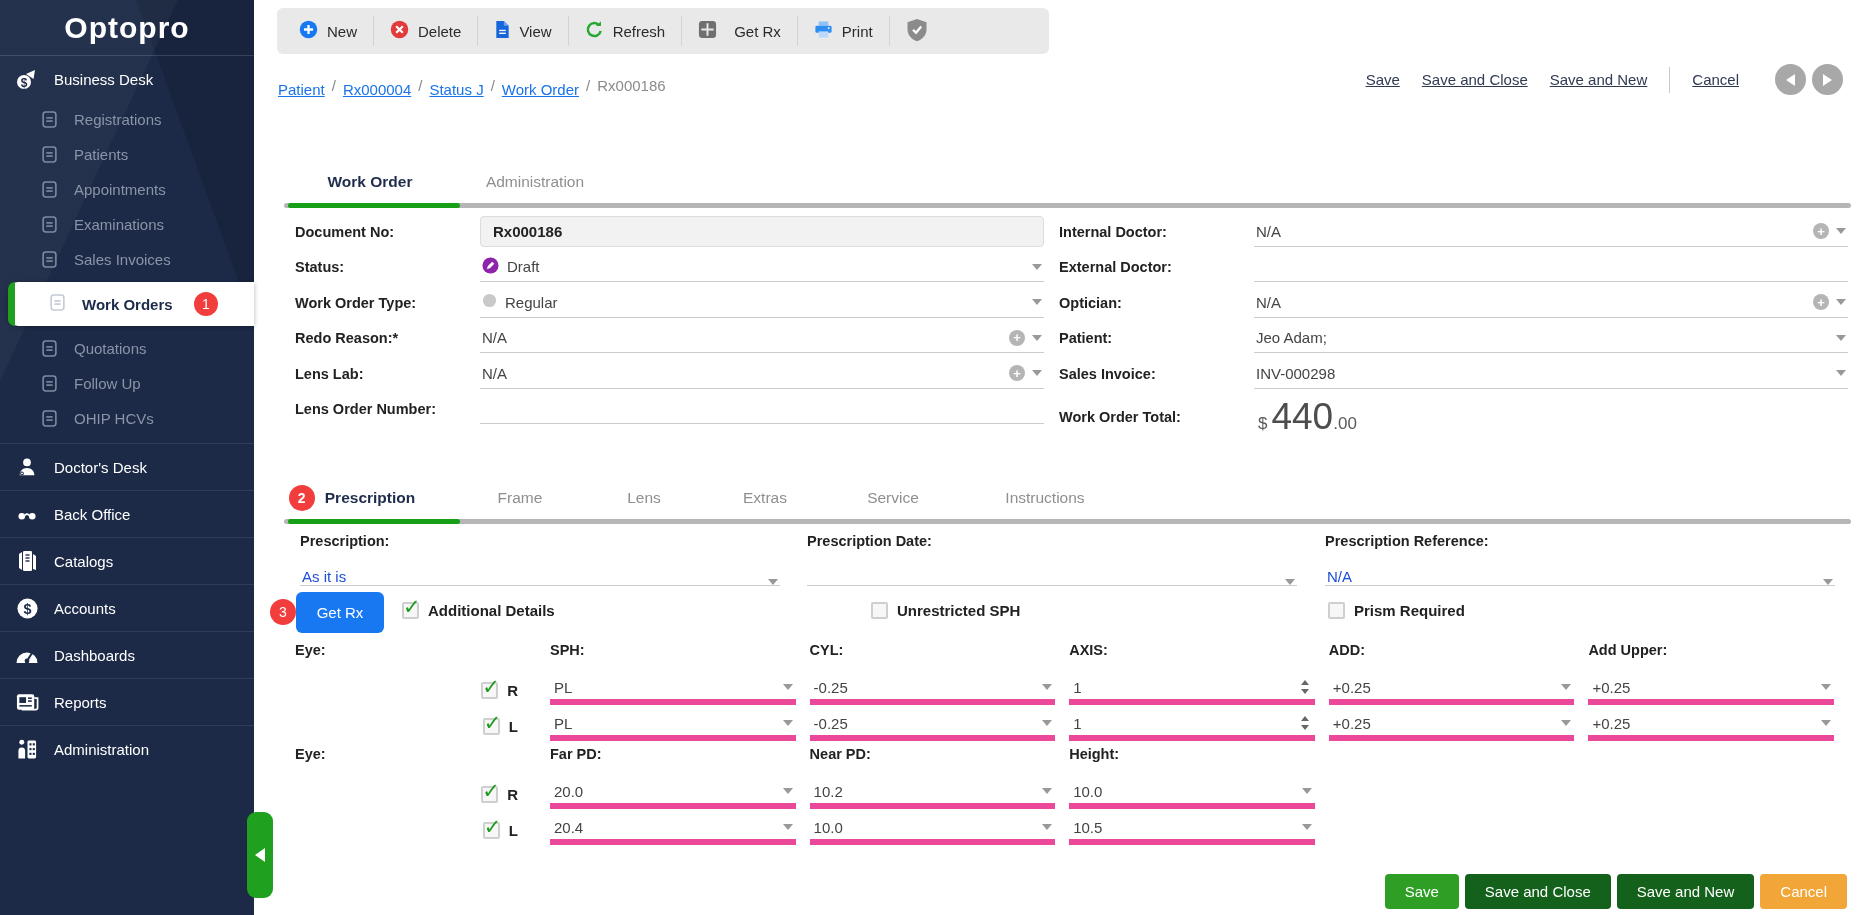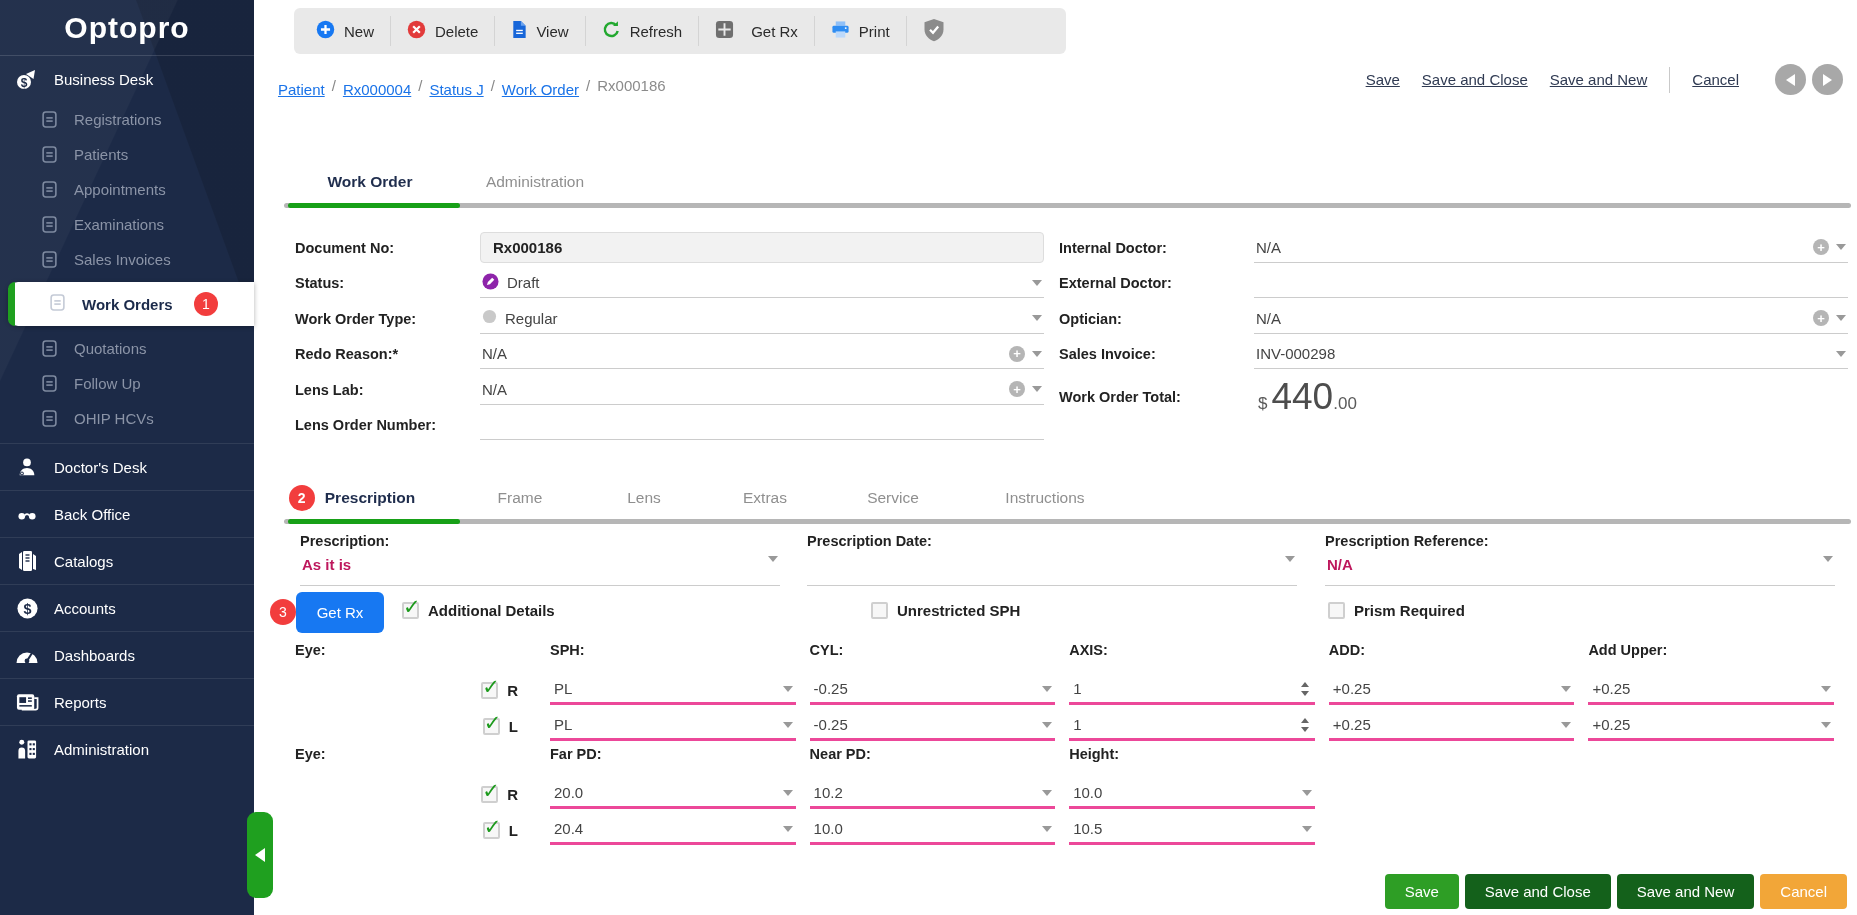--- a/index.html
+++ b/index.html
@@ -36,21 +36,21 @@
   
   .collapse-tab { position: absolute; left: 247px; top: 812px; width: 26px; height: 86px;
     background: #1fa01f; border-radius: 9px; z-index: 3; display: flex; align-items: center;
     justify-content: center; cursor: pointer; }
   .collapse-tab .tri { width: 0; height: 0; border-top: 7px solid transparent;
     border-bottom: 7px solid transparent; border-right: 10px solid #fff; }
 
   
   .main { flex: 1; position: relative; background: #fff; }
 
-  .toolbar { position: absolute; left: 40px; top: 8px; width: 772px; height: 46px; background: #e9e9e9;
+  .toolbar { position: absolute; left: 23px; top: 8px; width: 772px; height: 46px; background: #e9e9e9;
     border-radius: 6px; display: flex; align-items: center; padding: 0 6px; }
   .tb-item { display: flex; align-items: center; gap: 9px; padding: 0 16px; height: 100%;
     font-size: 15px; color: #2b2b2b; cursor: pointer; }
   .tb-sep { width: 1px; height: 30px; background: #d4d4d4; flex: none; }
 
   .breadcrumb { position: absolute; left: 24px; top: 72px; font-size: 15px; color: #8b8b8b;
     display: flex; align-items: center; gap: 7px; }
   .breadcrumb a { color: #1a73e8; text-decoration: underline; cursor: pointer; margin-top: 9px; }
   .crumb-sep { color: #888; }
 
@@ -73,21 +73,21 @@
   .sub-tabs-bar { top: 484px; }
   .tab-row { display: flex; align-items: center; height: 28px; }
   .tab { text-align: center; font-size: 15.5px; color: #8f8f8f; cursor: pointer; display: flex;
     align-items: center; justify-content: center; }
   .tab.active { color: #1f2d4d; font-weight: bold; }
   .tab-track { margin-top: 7px; height: 5px; background: #b6b6b6; border-radius: 4px; position: relative; }
   .tab-track .seg { position: absolute; left: 4px; top: 0; height: 5px; width: 172px; background: #17a017; border-radius: 4px; }
   .tab-badge { width: 26px; height: 26px; margin-right: 10px; margin-left: -36px; }
 
   
-  .form { position: absolute; left: 41px; right: 9px; top: 230px; display: flex; }
+  .form { position: absolute; left: 41px; right: 9px; top: 214px; display: flex; }
   .fcol-left { width: 749px; flex: none; }
   .fcol-right { flex: 1; margin-left: 15px; }
   .frow { display: flex; align-items: center; height: 35.5px; }
   .frow.total-row { height: 50px; }
   .flabel { width: 185px; flex: none; font-size: 14.5px; font-weight: bold; color: #222; }
   .fcol-right .flabel { width: 195px; }
   .ffield { flex: 1; height: 30px; border-bottom: 1px solid #cccccc; display: flex; align-items: center;
     gap: 8px; position: relative; font-size: 15px; color: #444; padding-left: 2px; cursor: pointer; }
   .ffield .right-icons { position: absolute; right: 2px; display: flex; align-items: center; gap: 7px; }
   .input-box { flex: 1; height: 31px; background: #f2f2f2; border: 1px solid #ddd; border-radius: 4px;
@@ -101,22 +101,22 @@
   .total-val .amt { font-size: 37px; font-weight: normal; color: #4d4d4d; }
   .total-val .cents { font-size: 17px; }
 
   
   .presc-row { position: absolute; left: 46px; top: 533px; display: flex; }
   .presc-block { display: flex; flex-direction: column; }
   .pb1 { width: 480px; margin-right: 27px; }
   .pb2 { width: 490px; margin-right: 28px; }
   .pb3 { width: 510px; }
   .plabel { font-size: 14.5px; font-weight: bold; color: #222; margin-bottom: 7px; }
-  .pfield { height: 30px; border-bottom: 1px solid #ccc; display: flex; align-items: flex-start;
-    font-size: 15px; color: #be185d; position: relative; padding-left: 2px; cursor: pointer; font-weight: bold; }
+  .pfield { height: 30px; border-bottom: 1px solid #ccc; display: flex; align-items: flex-end;
+    font-size: 15px; color: #1d4ed8; position: relative; padding-left: 2px; cursor: pointer; }
   .pfield .caret { position: absolute; right: 2px; }
 
   
   .chk-row { position: absolute; left: 42px; top: 592px; right: 20px; height: 42px; }
   .getrx-btn { position: absolute; left: 0; top: 0; width: 88px; height: 41px; background: #1778f2;
     color: #fff; border: none; border-radius: 6px; font-size: 15px; font-family: inherit; cursor: pointer; }
   .getrx-badge { position: absolute; left: -26px; top: 7px; width: 26px; height: 26px; }
   .cb { width: 17px; height: 17px; border: 2px solid #cfcfcf; background: #f7f7f7; border-radius: 2px;
     position: relative; flex: none; cursor: pointer; }
   .cb.checked::after { content: "\2713"; position: absolute; left: -1px; top: -9px; font-size: 21px;
@@ -129,21 +129,21 @@
 
   
   .grid { position: absolute; left: 41px; right: 9px; display: grid;
     grid-template-columns: 255px repeat(5, 1fr); }
   .rx-grid { top: 636px; grid-auto-rows: 36px; }
   .pd-grid { top: 740px; grid-auto-rows: 36px; }
   .ghead { height: 28px; display: flex; align-items: flex-end; padding-bottom: 6px; font-size: 14.5px;
     font-weight: bold; color: #222; }
   .eye-cell { display: flex; align-items: center; justify-content: flex-end; padding-right: 32px; gap: 9px;
     font-size: 15px; font-weight: bold; color: #222; }
-  .ucell { border-bottom: 3px solid #ec4899; height: 30px; margin-right: 14px; margin-top: 3px;
+  .ucell { border-bottom: 6px solid #ec4899; height: 30px; margin-right: 14px; margin-top: 3px;
     display: flex; align-items: center; padding-left: 4px; position: relative; font-size: 15px;
     color: #444; cursor: pointer; }
   .ucell .caret { position: absolute; right: 3px; }
   .spin { position: absolute; right: 6px; display: flex; flex-direction: column; gap: 4px; }
   .spin .up { width:0; height:0; border-left:4px solid transparent; border-right:4px solid transparent; border-bottom:5px solid #666; }
   .spin .dn { width:0; height:0; border-left:4px solid transparent; border-right:4px solid transparent; border-top:5px solid #666; }
 
   
   .footer-row { position: absolute; right: 10px; bottom: 6px; display: flex; gap: 6px; }
   .f-btn { height: 35px; padding: 0 20px; border: none; border-radius: 4px; color: #fff;
@@ -531,20 +531,29 @@
           <div class="ffield">
             <span></span>
           </div>
         </div>
         <div class="frow">
           <span class="flabel">Optician:</span>
           <div class="ffield">
             <span>N/A</span>
             <span class="right-icons">
                 <span class="plus">+</span>
+                <span class="caret"></span>
+              </span>
+          </div>
+        </div>
+        <div class="frow">
+          <span class="flabel">Patient:</span>
+          <div class="ffield">
+            <span>Jeo Adam;</span>
+            <span class="right-icons">
                 <span class="caret"></span>
               </span>
           </div>
         </div>
         <div class="frow">
           <span class="flabel">Sales Invoice:</span>
           <div class="ffield">
             <span>INV-000298</span>
             <span class="right-icons">
                 <span class="caret"></span>

